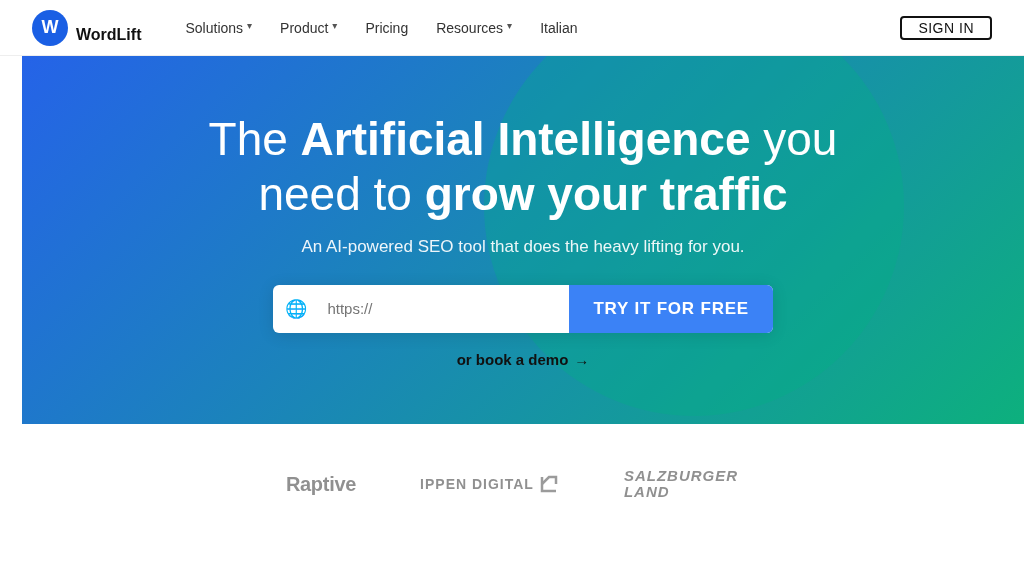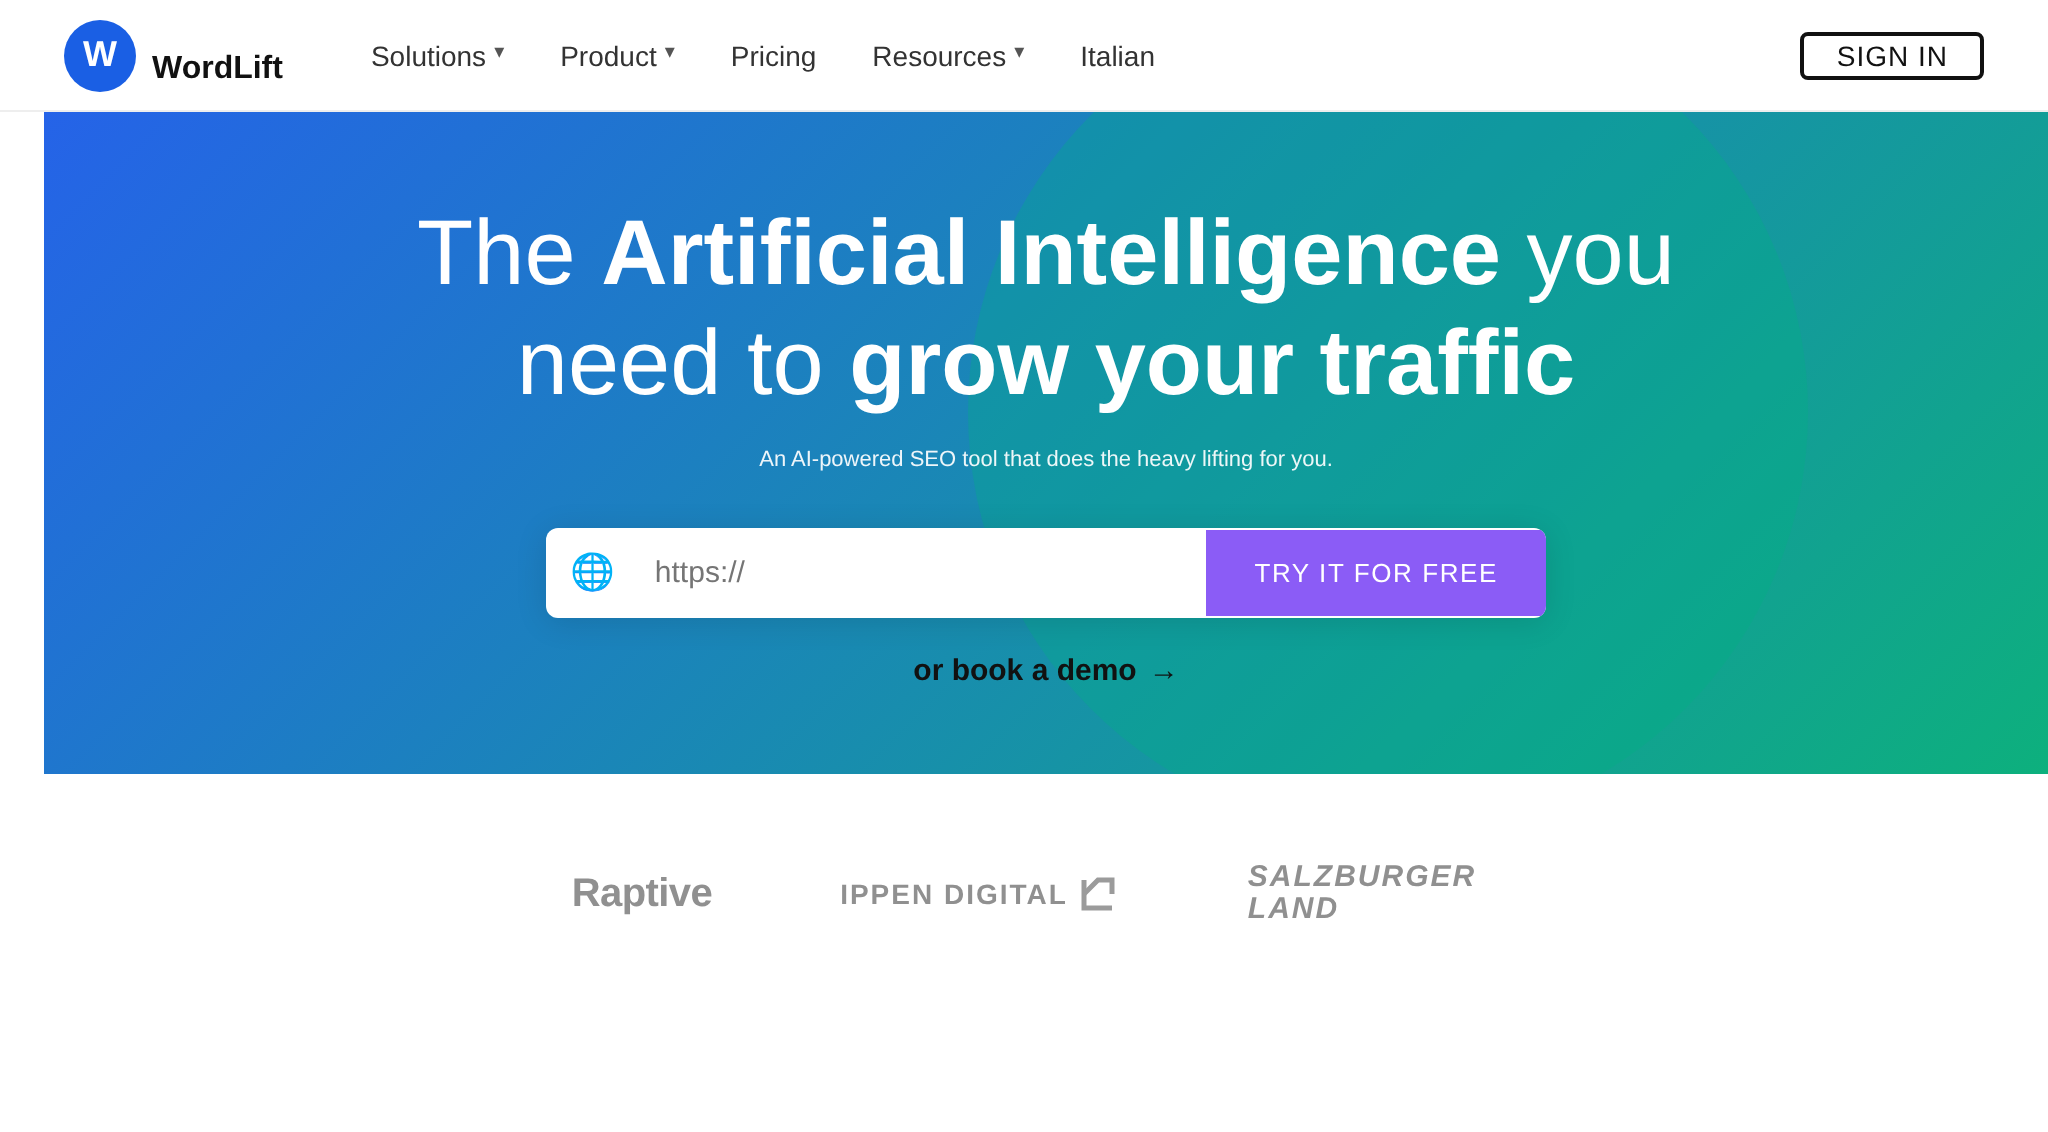--- a/index.html
+++ b/index.html
@@ -79,21 +79,21 @@
       color: #111;
       cursor: pointer;
       background: #fff;
       letter-spacing: 0.5px;
     }
 
     
     .hero {
       position: relative;
       background: linear-gradient(135deg, #2563e8 0%, #0db07d 100%);
-      height: 331px;
+      height: 368px;
       display: flex;
       flex-direction: column;
       align-items: center;
       justify-content: center;
       overflow: hidden;
       padding: 0 20px;
       margin-left: 22px;
     }
     .hero-circle {
       position: absolute;
@@ -113,21 +113,21 @@
       line-height: 1.18;
       max-width: 720px;
       margin-bottom: 16px;
     }
     .hero-headline .bold { font-weight: 800; }
     .hero-headline .normal { font-weight: 400; }
     .hero-sub {
       position: relative;
       z-index: 2;
       color: rgba(255,255,255,0.92);
-      font-size: 11px;
+      font-size: 17px;
       text-align: center;
       margin-bottom: 28px;
     }
     .hero-input-row {
       position: relative;
       z-index: 2;
       display: flex;
       align-items: center;
       gap: 0;
       background: #fff;
@@ -146,26 +146,26 @@
     .hero-input {
       flex: 1;
       border: none;
       outline: none;
       font-size: 15px;
       color: #aaa;
       padding: 14px 8px;
       background: transparent;
     }
     .hero-cta {
-      background: #8b5cf6;
+      background: #3b82f6;
       color: #fff;
       border: none;
       padding: 14px 24px;
-      font-size: 13px;
-      font-weight: 400;
+      font-size: 17px;
+      font-weight: 700;
       letter-spacing: 0.8px;
       cursor: pointer;
       white-space: nowrap;
     }
     .hero-demo {
       position: relative;
       z-index: 2;
       margin-top: 18px;
       font-size: 15px;
       font-weight: 700;

